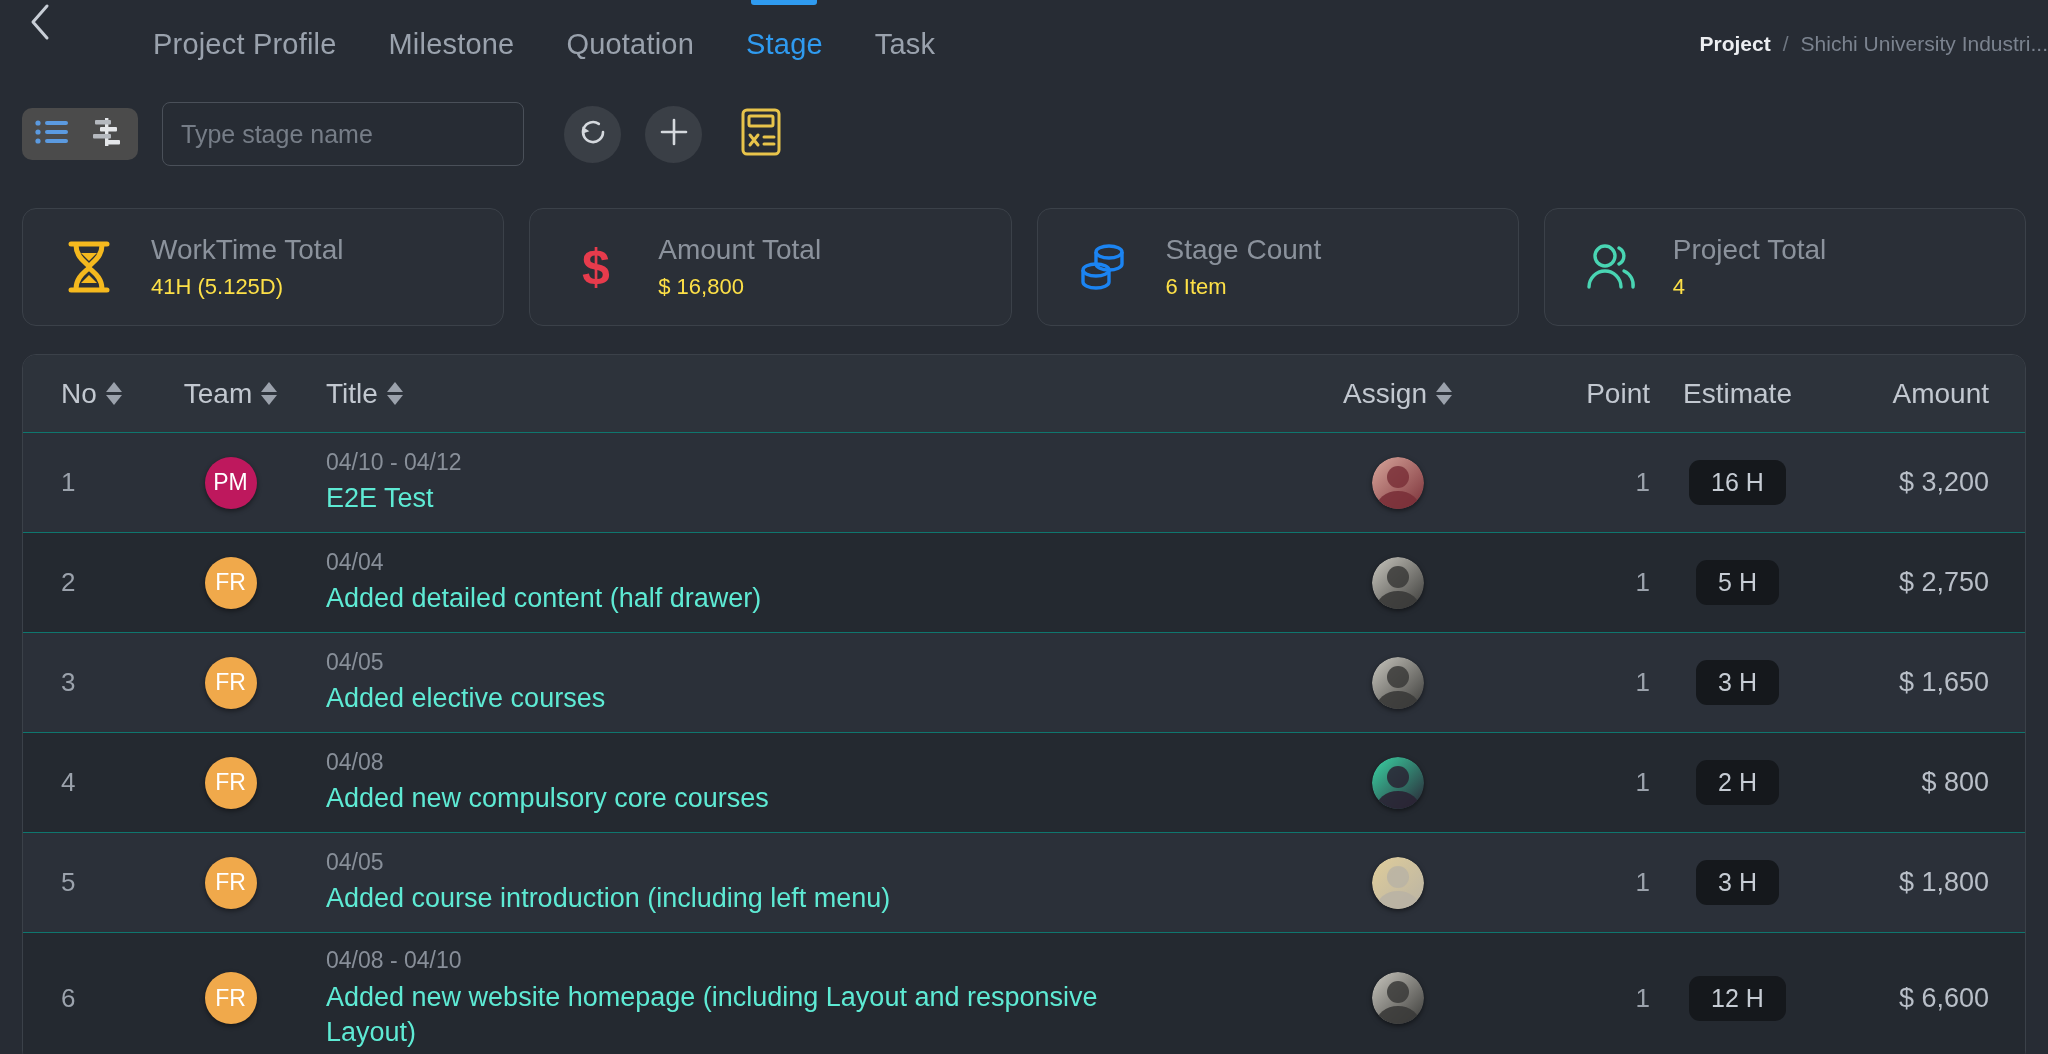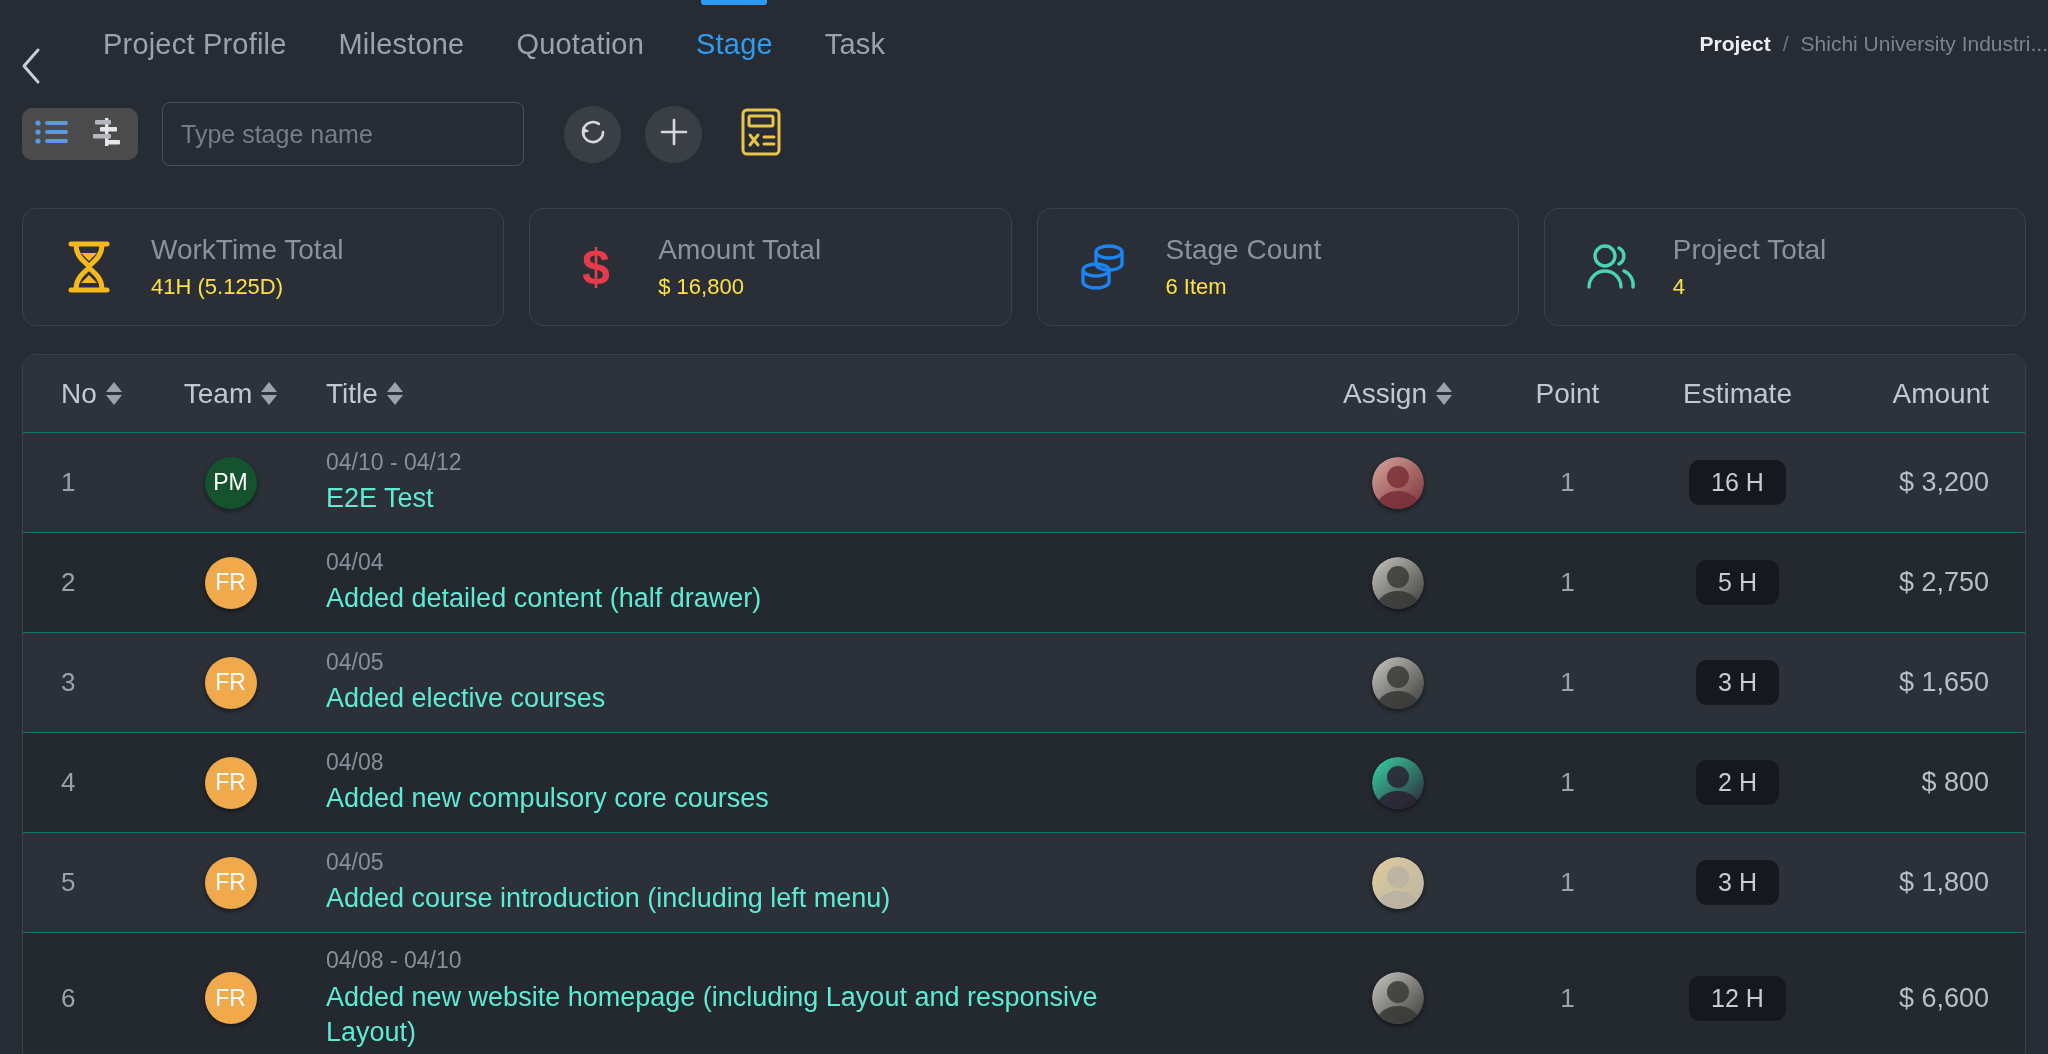--- a/index.html
+++ b/index.html
@@ -10,22 +10,23 @@
     font-family: "Liberation Sans", sans-serif;
     overflow: hidden;
   }
   .app { position: relative; width: 2048px; height: 1054px; background: #272c34; }
 
   
   .topnav {
     position: relative;
     height: 88px;
     display: flex;
-    align-items: flex-end;
-    padding: 0 0 0 9px;
+    align-items: flex-start;
+    padding: 0 0 0 18px;
+    gap: 41px;
   }
   .back-btn {
     width: 44px; height: 44px;
     display: flex; align-items: center; justify-content: center;
     cursor: pointer; flex: 0 0 auto;
     margin-right: 24px;
   }
   .back-btn svg { display: block; }
   .tabs { display: flex; align-items: center; height: 100%; }
   .tab {
@@ -159,21 +160,21 @@
     height: 78px;
     background: #2d333b;
   }
   .tbody-row { min-height: 100px; background: #2b3039; }
   .tbody-row.alt { background: #242930; }
 
   .c-no     { width: 120px; padding-left: 38px; }
   .c-team   { width: 175px; display: flex; justify-content: center; }
   .c-title  { flex: 1 1 auto; padding-left: 8px; padding-right: 20px; }
   .c-assign { width: 175px; display: flex; justify-content: center; }
-  .c-point  { width: 165px; display: flex; justify-content: center; }
+  .c-point  { width: 165px; display: flex; justify-content: flex-end; }
   .c-est    { width: 175px; display: flex; justify-content: center; }
   .c-amt    { width: 200px; display: flex; justify-content: flex-end; padding-right: 36px; }
 
   .th {
     font-size: 28px;
     color: #c2c8d0;
     display: flex;
     align-items: center;
     gap: 9px;
   }
@@ -423,21 +424,21 @@
           <span class="th">
             <span>Amount</span>
           </span>
         </div>
       </div>
     <div id="tbody">
         <div class="trow tbody-row">
           <div class="c-no">
        <span class="cell-no">1</span></div>
      <div class="c-team">
-       <span class="badge" style="background:#14532d">PM</span>
+       <span class="badge" style="background:#be185d">PM</span>
           </div>
      <div class="c-title">
        <div class="title-cell">
          <div class="title-date">04/10 - 04/12</div>
          <div class="title-main">E2E Test</div>
        </div>
           </div>
      <div class="c-assign">
             <svg class="avatar" viewBox="0 0 52 52">
     <defs>

